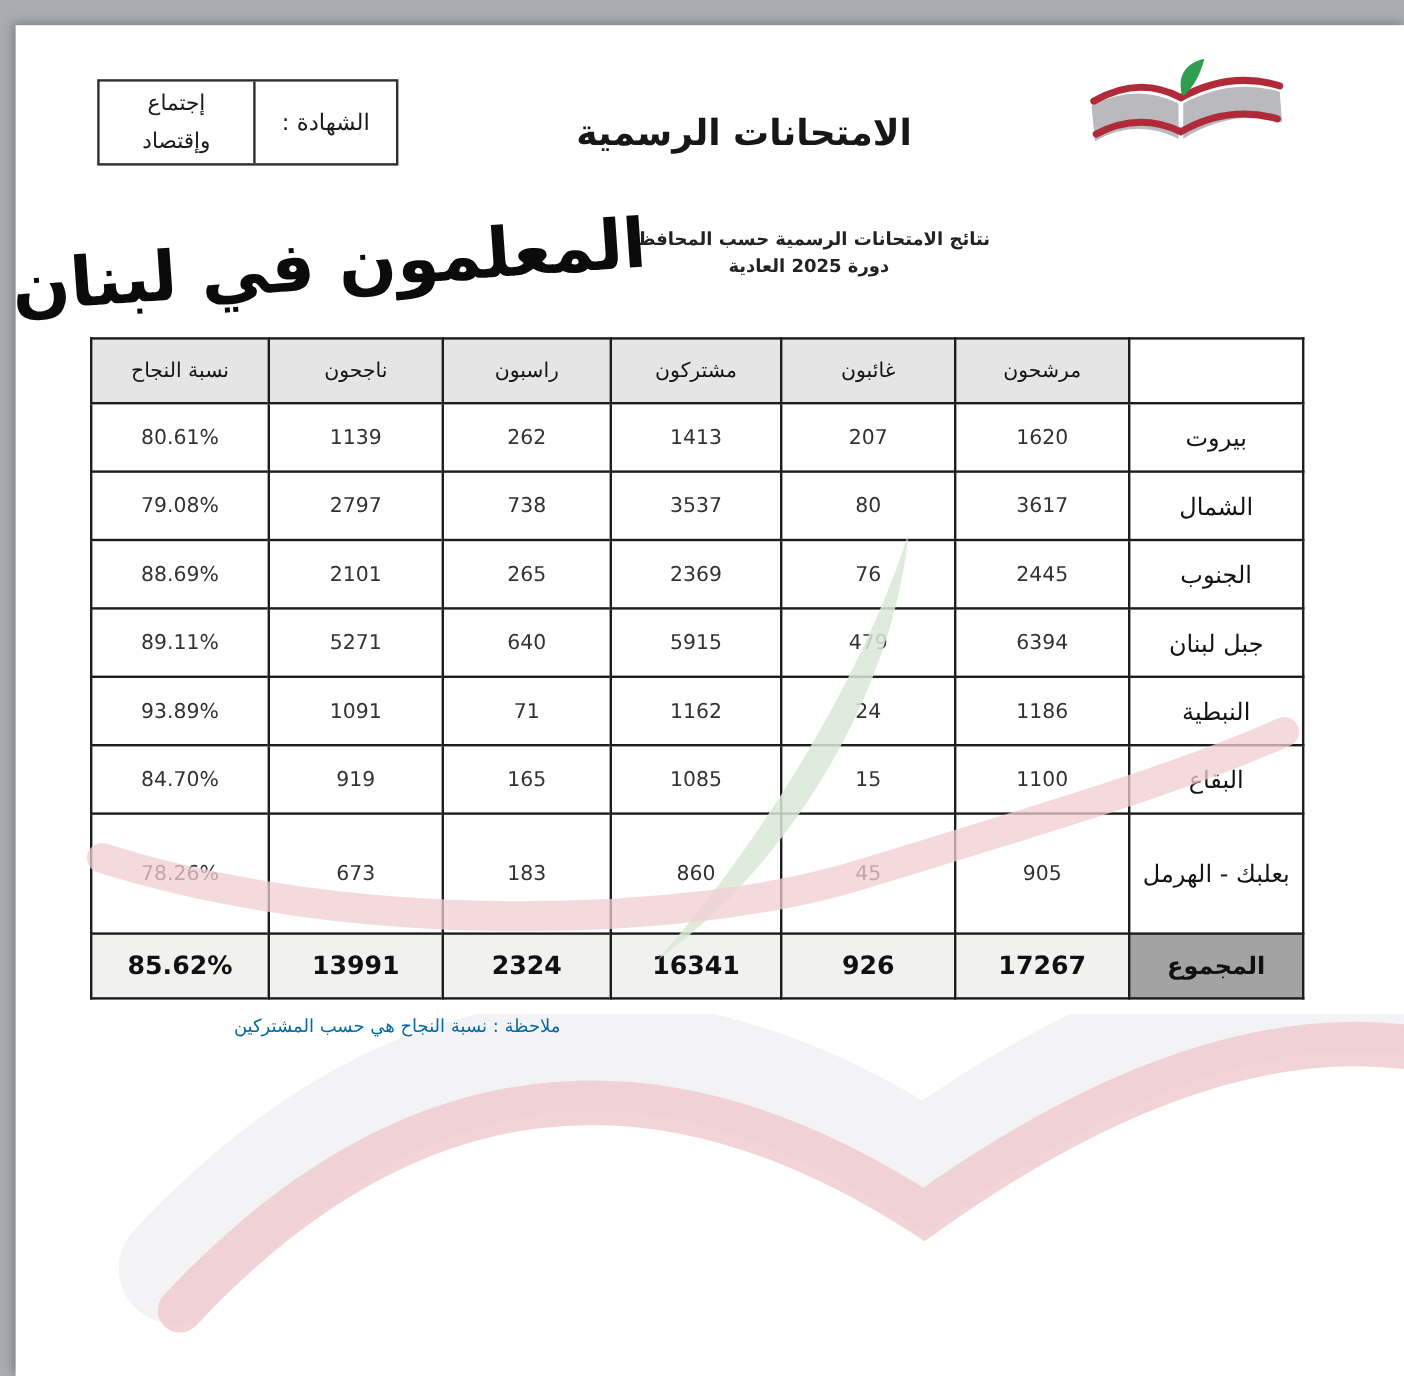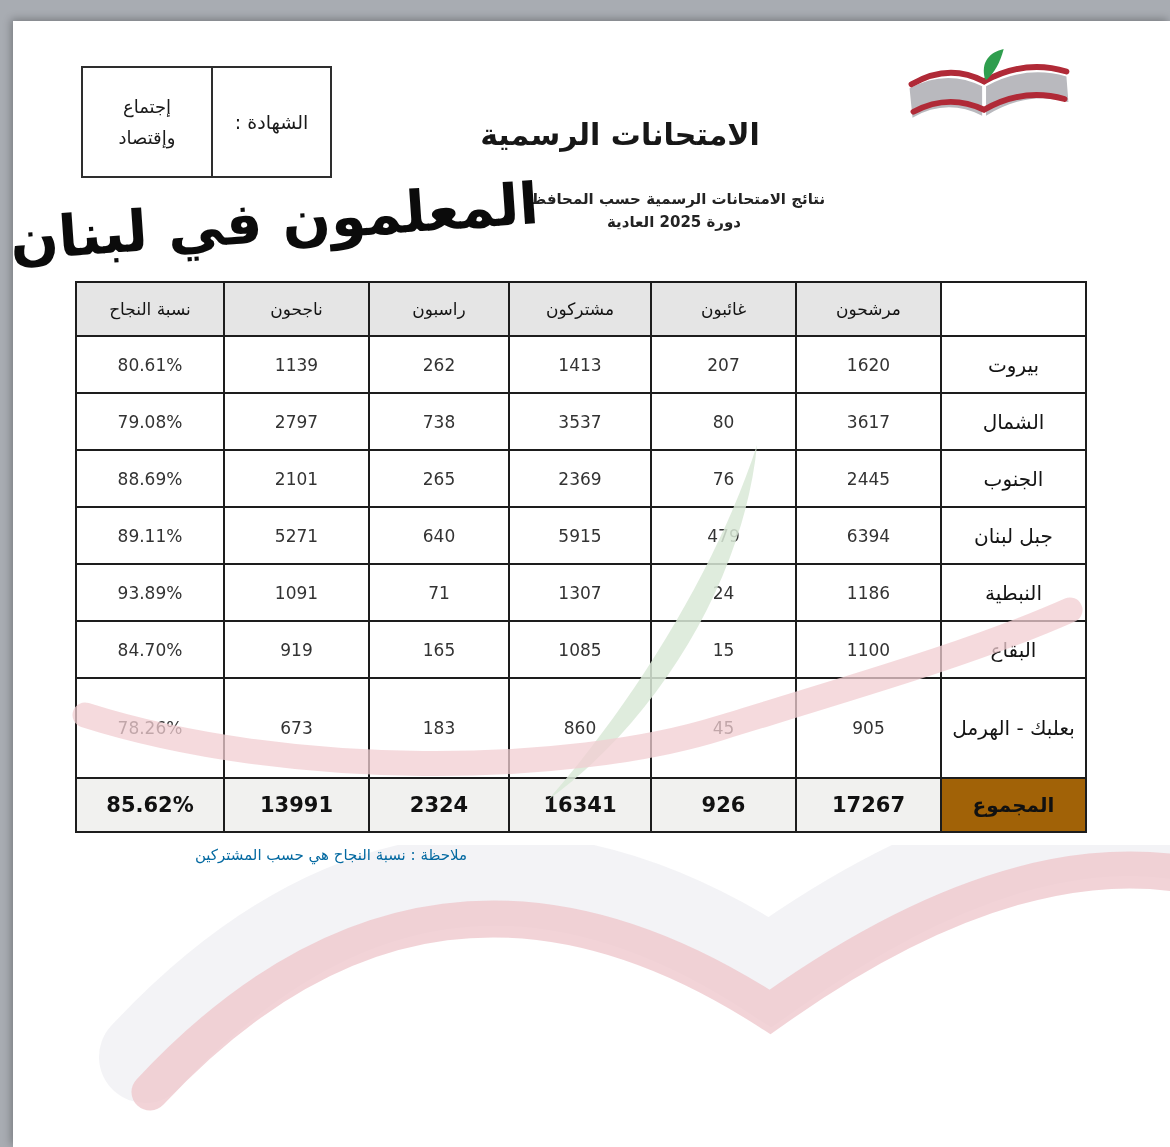--- a/index.html
+++ b/index.html
@@ -9,35 +9,35 @@
     font-family:"DejaVu Sans", sans-serif;
   }
   .page {
     position:absolute; left:13px; top:21px; right:0; bottom:0;
     background:#ffffff; box-shadow:-2px -2px 8px rgba(0,0,0,.28);
   }
   .abs { position:absolute; }
 
   
   .cert-box {
-    left:68px; top:45px; width:251px; height:112px;
+    left:68px; top:45px; width:251px; height:72px;
     border:2px solid #2e2e2e; display:flex; direction:rtl; z-index:3;
   }
   .cert-label {
     width:119px; border-left:2px solid #2e2e2e;
     display:flex; align-items:center; justify-content:center;
     font-size:19px; color:#1a1a1a;
   }
   .cert-value {
     flex:1; display:flex; flex-direction:column; align-items:center; justify-content:center;
     gap:10px; font-size:18px; color:#1a1a1a;
   }
 
   
-  .main-title { left:457px; top:96px; width:300px; text-align:center;
+  .main-title { left:457px; top:73px; width:300px; text-align:center;
     font-size:30px; font-weight:bold; color:#171717; direction:rtl; z-index:3; }
   .subtitle { left:462px; top:167px; width:310px; text-align:center;
     font-size:15px; font-weight:bold; color:#232323; direction:rtl; line-height:1.55; z-index:3;margin-left:44px; }
 
   
   .logo-block { left:872px; top:28px; width:205px; text-align:center; z-index:3; }
   .logo-block svg { display:block; margin:0 auto; }
   .ministry-lines { margin-top:4px; font-size:12.5px; font-weight:bold;
     color:#1c1c1c; line-height:1.75; direction:rtl; }
 
@@ -54,21 +54,21 @@
     border-collapse:collapse; direction:rtl; table-layout:fixed; z-index:4;
   }
   table.results td, table.results th {
     border:2px solid #1d1d1d; text-align:center; vertical-align:middle;
     font-weight:normal; background:transparent;
   }
   table.results th { background:#e5e5e5; font-size:17px; color:#141414; }
   td.region { background:#f1f1ef; font-size:20px; color:#141414; padding:14px 10px; }
   td.num  { font-size:17px; color:#333333; background:#ffffff; }
   td.corner { border:none; background:transparent; }
-  tr.total-row td { background:#a16207; font-weight:bold; color:#111; }
+  tr.total-row td { background:#a3a3a3; font-weight:bold; color:#111; }
   tr.total-row td.num { font-size:21px; background:#f1f1ef;margin-top:32px; }
 
   .note { left:62px; top:825px; width:392px; direction:rtl; text-align:right;
     font-size:15px; color:#0369a1; z-index:4; }
 
   .overlay-svg { pointer-events:none; z-index:5; }
   .under-svg { pointer-events:none; z-index:1; }
 </style>
 </head>
 <body>
@@ -160,21 +160,21 @@
       <td class="num">479</td>
       <td class="num">5915</td>
       <td class="num">640</td>
       <td class="num">5271</td>
       <td class="num">89.11%</td>
     </tr>
     <tr style="height:57px">
       <td class="region">النبطية</td>
       <td class="num">1186</td>
       <td class="num">24</td>
-      <td class="num">1307</td>
+      <td class="num">1162</td>
       <td class="num">71</td>
       <td class="num">1091</td>
       <td class="num">93.89%</td>
     </tr>
     <tr style="height:57px">
       <td class="region">البقاع</td>
       <td class="num">1100</td>
       <td class="num">15</td>
       <td class="num">1085</td>
       <td class="num">165</td>

